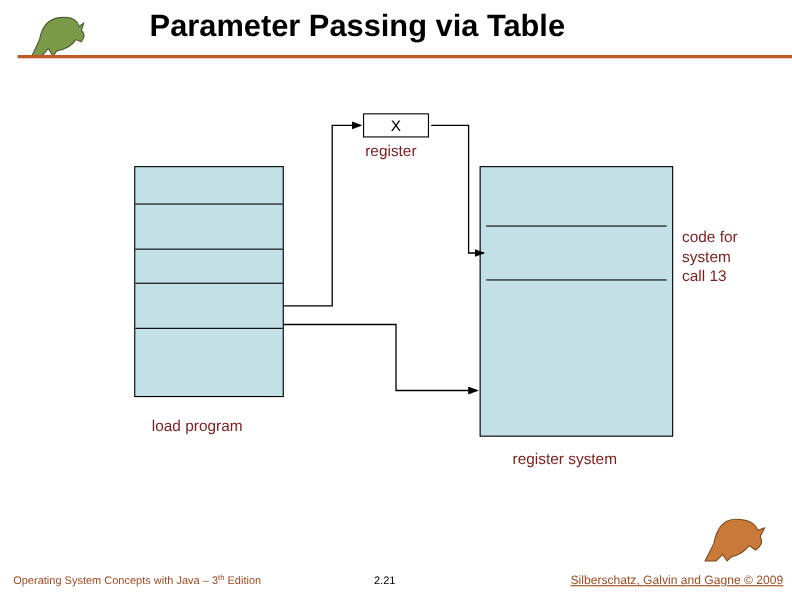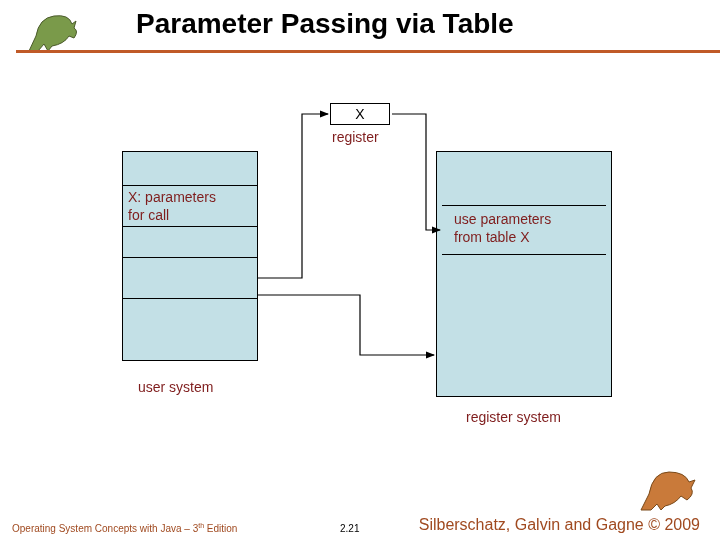--- a/index.html
+++ b/index.html
@@ -123,24 +123,25 @@
   .footer-center {
     position: absolute;
     left: 340px;
     bottom: 0;
     font-size: 10px;
     color: #000;
     text-align: center;
   }
   .footer-right {
     position: absolute;
-    right: 20px;
+    right: 8px;
     bottom: 0;
-    font-size: 16px;
+    font-size: 11px;
     color: #a04a20;
+    text-decoration: underline;
   }
   sup { font-size: 0.7em; }
   svg.arrows {
     position: absolute;
     top: 0; left: 0;
     width: 590px; height: 350px;
     pointer-events: none;
   }
 </style>
 </head>
@@ -164,29 +165,28 @@
 
   <div class="box os-box"></div>
   <div class="os-inner" style="height:50px"></div>
 
   <div class="x-box">
     <span>X</span>
   </div>
 
   <div class="diag-label" style="left:222px;top:34px">register</div>
 
-  <div class="diag-label" style="left:18px;top:94px;white-space:pre-line">X: parameters
-for call</div>
-
-
-  <div class="diag-label" style="left:344px;top:116px;white-space:pre-line">use parameters
-from table X</div>
-
-
-  <div class="diag-label" style="left:28px;top:284px">user system</div>
+
+
+
+  <div class="diag-label" style="left:510px;top:112px;white-space:pre-line">code for
+system
+call 13</div>
+
+  <div class="diag-label" style="left:28px;top:284px">load program</div>
 
   <div class="diag-label" style="left:356px;top:314px">register system</div>
 
   <svg class="arrows">
     <defs>
       <marker id="arrowhead" markerWidth="8" markerHeight="8" refX="7" refY="3" orient="auto">
         <path d="M0,0 L8,3 L0,6 Z" fill="#000"></path>
       </marker>
     </defs>
 

